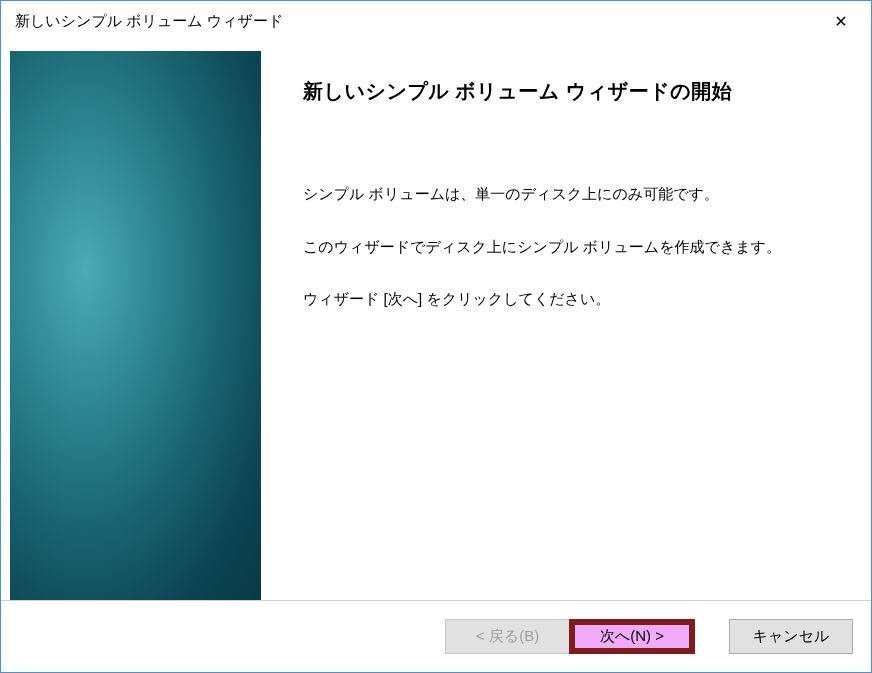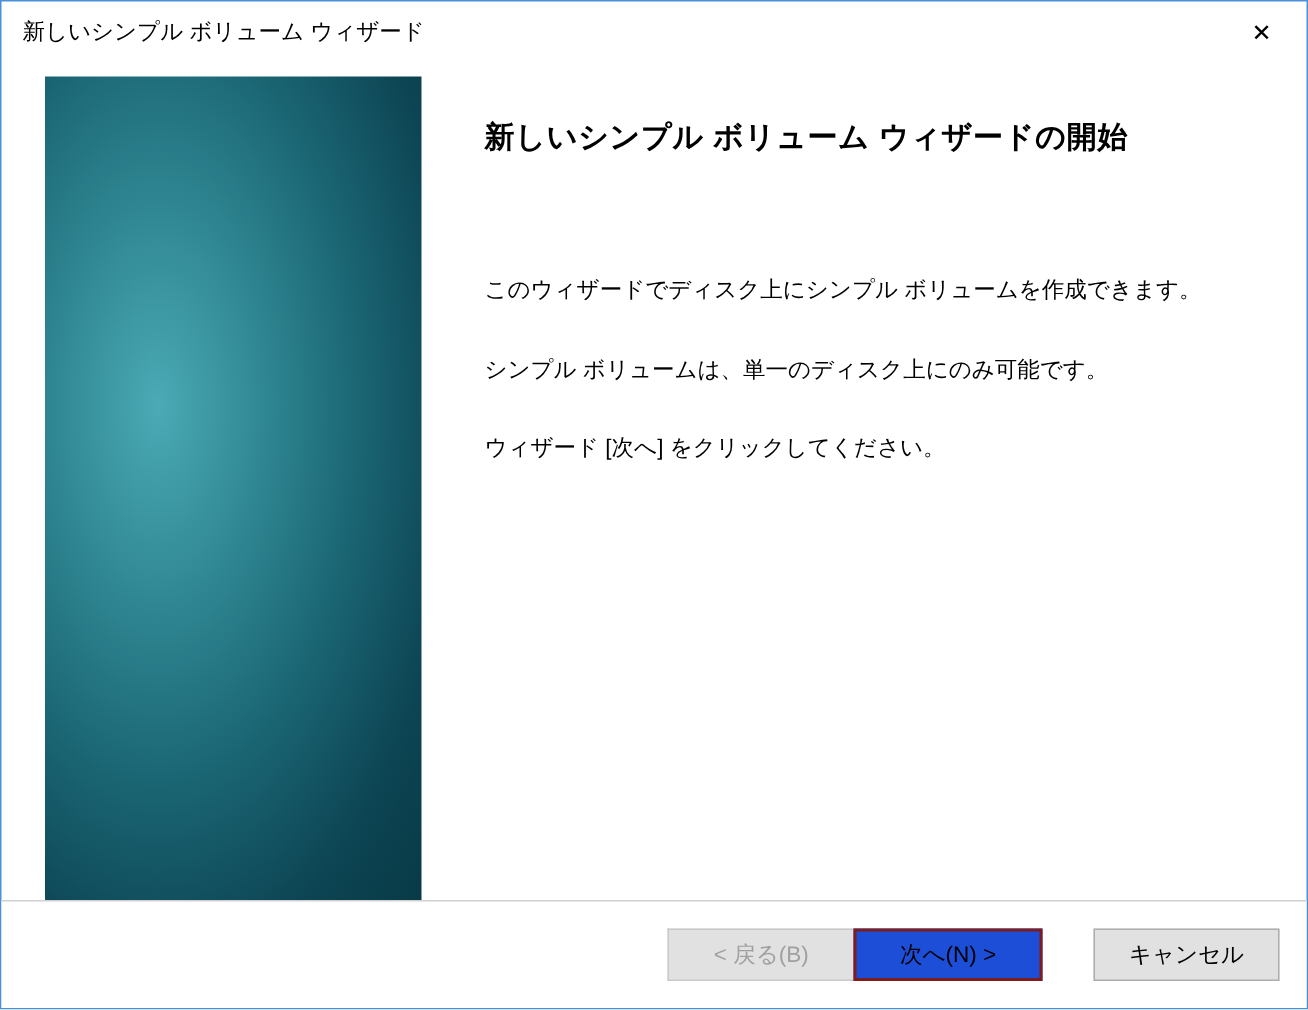--- a/index.html
+++ b/index.html
@@ -30,21 +30,20 @@
       justify-content: center;
       font-size: 16px;
       color: #000;
       cursor: pointer;
       font-family: Arial, sans-serif;
     }
     .content-area {
       flex: 1;
       display: flex;
       overflow: hidden;
-      padding-left: 20px;
     }
     .side-graphic {
       width: 251px;
       margin: 9px 0 0 9px;
       background: linear-gradient(160deg, #0d4a5c 0%, #1a6b7e 25%, #2a8a9a 50%, #3ca9b5 75%, #4fc4cd 100%);
       background: radial-gradient(ellipse at 30% 40%, #4aaab5 0%, #2e8591 30%, #1a6472 55%, #0d4554 80%, #083a46 100%);
     }
     .main-panel {
       flex: 1;
       padding: 36px 40px 20px 42px;
@@ -83,22 +82,22 @@
       cursor: pointer;
       color: #000;
     }
     .btn.disabled {
       color: #a0a0a0;
       background: #e1e1e1;
       cursor: default;
       border-color: #c9c9c9;
     }
     .btn.primary {
-      border: 2px solid #7f1d1d;
-      background: #1d4ed8;
+      border: 6px solid #7f1d1d;
+      background: #f0abfc;
       min-width: 126px;
     }
     .btn-group-nav { display: flex; gap: 0; }
     .btn-group-nav .btn:first-child { border-right: none; }
     .cancel-wrap { margin-left: 10px; }
   </style>
 </head>
 <body>
 
 <div class="window">
@@ -106,22 +105,22 @@
     <span>新しいシンプル ボリューム ウィザード</span>
     <div class="close-btn">
       <span>✕</span>
     </div>
   </div>
 
   <div class="content-area">
     <div class="side-graphic"></div>
     <div class="main-panel">
       <div class="heading">新しいシンプル ボリューム ウィザードの開始</div>
+      <div class="bodytext">シンプル ボリュームは、単一のディスク上にのみ可能です。</div>
       <div class="bodytext">このウィザードでディスク上にシンプル ボリュームを作成できます。</div>
-      <div class="bodytext">シンプル ボリュームは、単一のディスク上にのみ可能です。</div>
       <div class="bodytext">ウィザード [次へ] をクリックしてください。</div>
     </div>
   </div>
 
   <div class="footer">
     <div class="btn-group-nav">
       <button class="btn disabled">&lt; 戻る(B)</button>
       <button class="btn primary">次へ(N) &gt;</button>
     </div>
     <div class="cancel-wrap">

